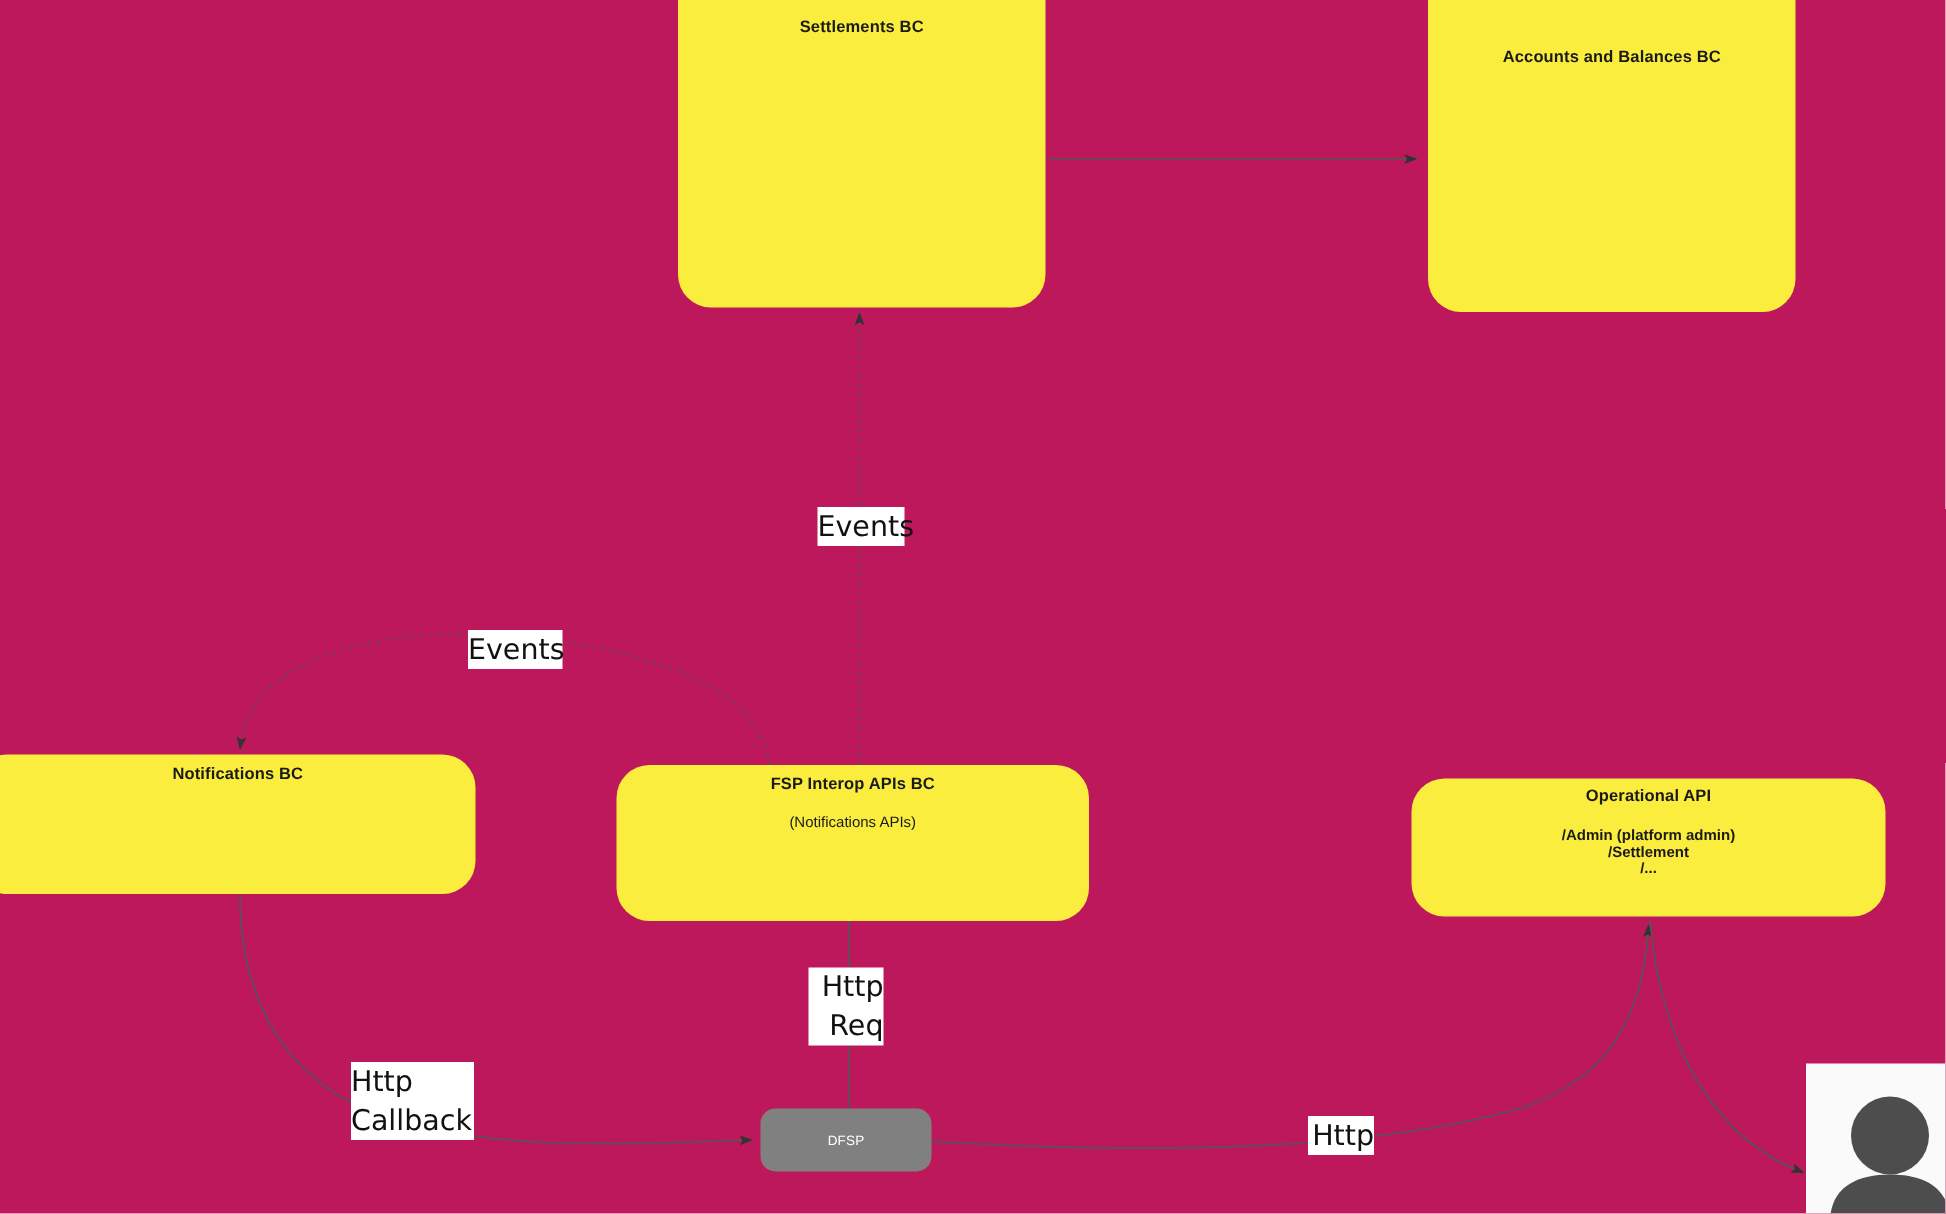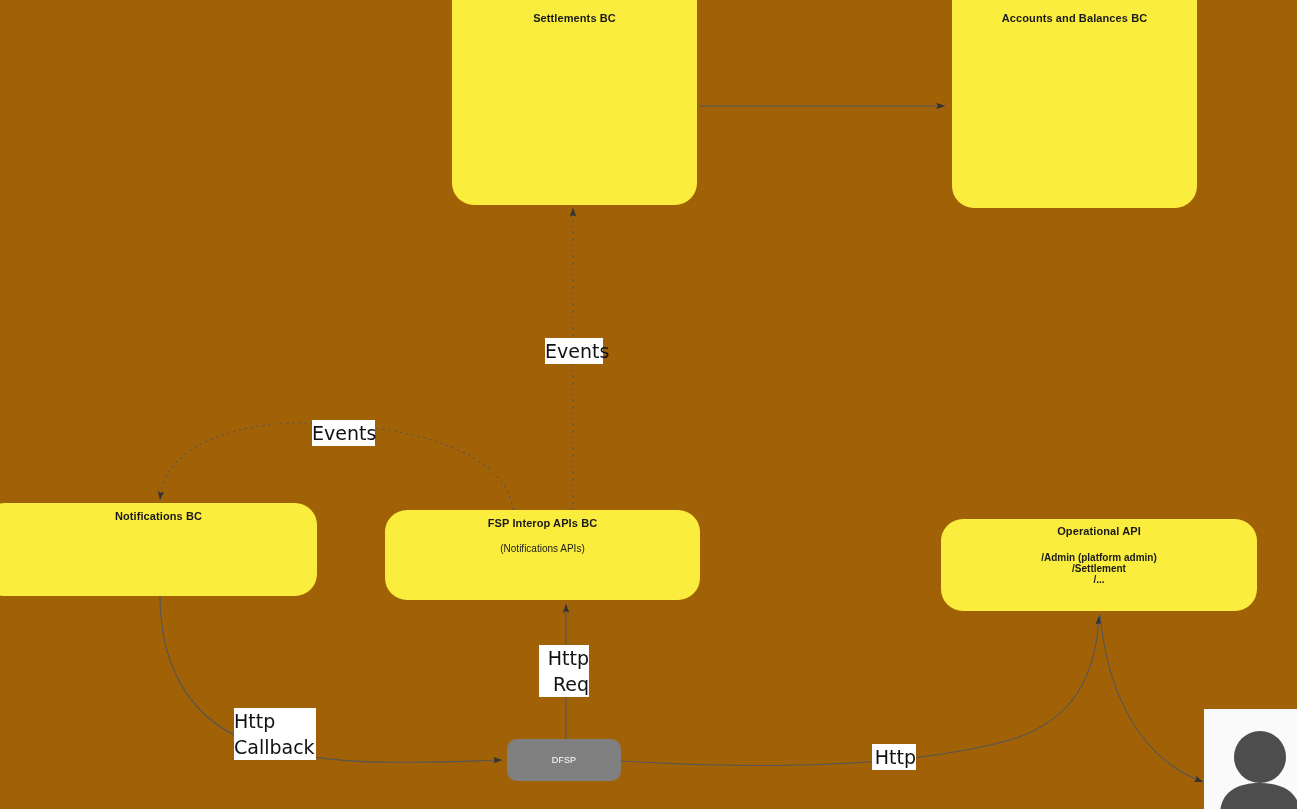--- a/index.html
+++ b/index.html
@@ -4,21 +4,21 @@
 <style>
   html, body {
     margin: 0;
     padding: 0;
     background: #ffffff;
   }
   #canvas {
     position: relative;
     width: 1297px;
     height: 809px;
-    background: #a16207;
+    background: #be185d;
     overflow: hidden;
     font-family: "Liberation Sans", sans-serif;
   }
   .node {
     position: absolute;
     box-sizing: border-box;
     border-radius: 22px;
     background: #fbed3e;
     text-align: center;
     color: #1a1a1a;
@@ -103,28 +103,28 @@
     <path d="M621,761 C740,768 900,770 1010,740 C1070,722 1096,680 1099,616" fill="none" stroke="#555555" stroke-width="1.1" marker-end="url(#arrow)"></path>
 
     <path d="M1100,614 C1106,680 1130,740 1180,771 C1190,777 1198,780 1203,782" fill="none" stroke="#555555" stroke-width="1.1" marker-end="url(#arrow)"></path>
   </svg>
 
   <div class="node" style="left:452px; top:-26px; width:245px; height:231px;">
     <div class="title" style="margin-top:38px;">Settlements BC</div>
   </div>
 
   <div class="node" style="left:952px; top:-26px; width:245px; height:234px;">
-    <div class="title" style="margin-top:38px;">Accounts and Balances BC</div>
+    <div class="title" style="margin-top:58px;">Accounts and Balances BC</div>
   </div>
 
   <div class="node" style="left:-17px; top:503px; width:334px; height:93px;">
     <div class="title" style="margin-top:7px; padding-left:17px;">Notifications BC</div>
   </div>
 
-  <div class="node" style="left:385px; top:510px; width:315px; height:90px;">
+  <div class="node" style="left:411px; top:510px; width:315px; height:104px;">
     <div class="title" style="margin-top:7px;">FSP Interop APIs BC</div>
     <div class="sub">(Notifications APIs)</div>
   </div>
 
   <div class="node" style="left:941px; top:519px; width:316px; height:92px;">
     <div class="title" style="margin-top:6px;">Operational API</div>
     <div class="sub-bold">/Admin (platform admin)
 /Settlement
 /...</div>
   </div>

